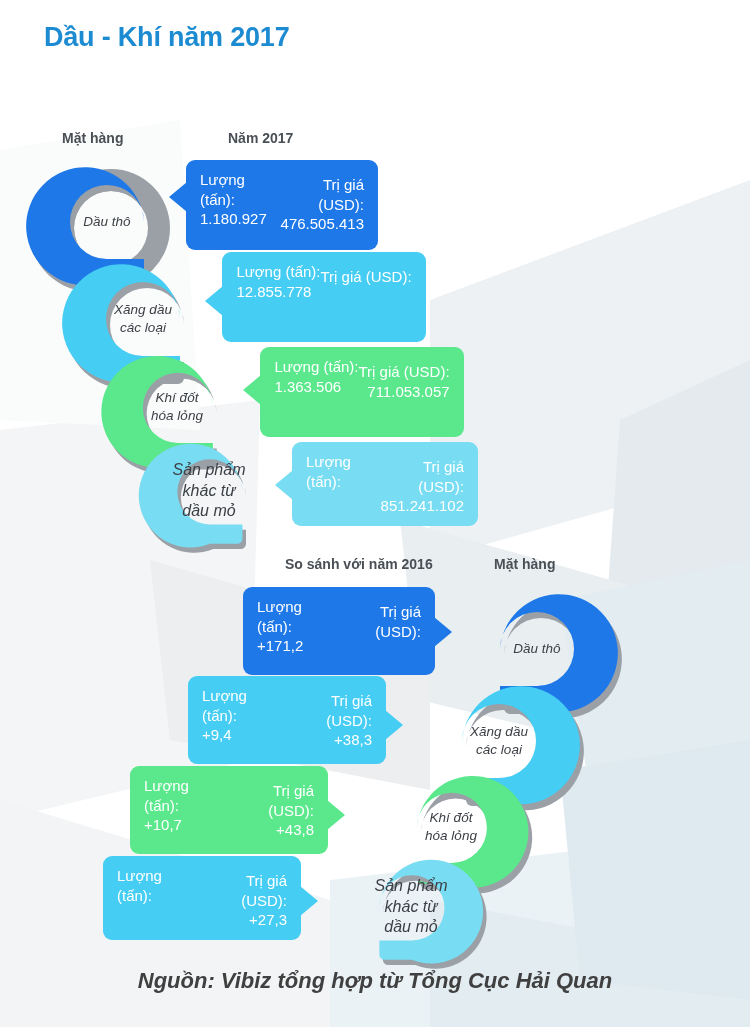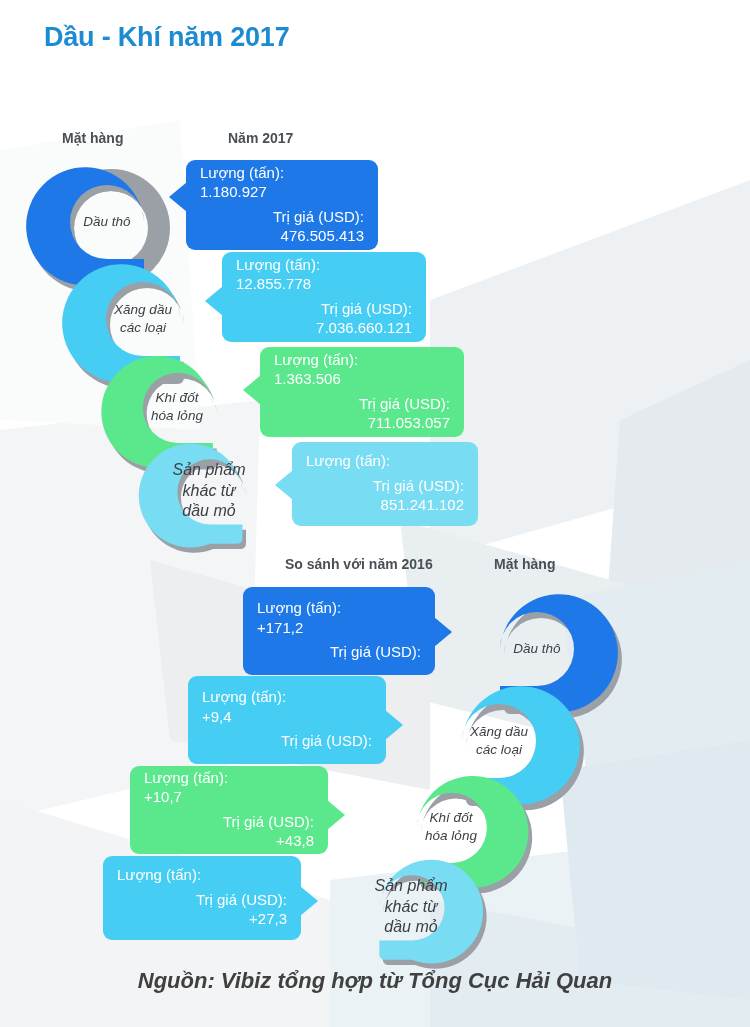--- a/index.html
+++ b/index.html
@@ -46,21 +46,21 @@
   
   .callout { position:absolute; z-index:3; }
   .callout .box {
     position:relative;
     border-radius:9px;
     padding:10px 14px 12px 14px;
     color:#ffffff;
     font-size:15px;
     line-height:1.30;
     height:100%;
-    display:flex; flex-direction:column; justify-content:center;
+    display:flex; flex-direction:row; justify-content:center;
   }
   .callout .r1 { text-align:left; }
   .callout .r2 { text-align:right; margin-top:5px; }
   .callout .num { display:block; }
   .callout .r1 .num { text-align:left; }
   .callout .r2 .num { text-align:right; }
 
   
   .tail { position:absolute; width:0; height:0; }
   .tail.left  { left:-17px;  border-top:15px solid transparent; border-bottom:15px solid transparent; border-right:18px solid var(--c); }
@@ -171,21 +171,20 @@
 
 <div class="callout" style="left:222px; top:252px; width:204px; height:90px;">
   <div class="box" style="--c:#45CDF3; background:#45CDF3;">
     <span class="tail left" style="--c:#45CDF3; top:34px;"></span>
     <div class="r1">
       <span>Lượng (tấn):</span>
       <span class="num">12.855.778</span>
     </div>
     <div class="r2">
       <span>Trị giá (USD):</span>
-      <span class="num">7.036.660.121</span>
     </div>
   </div>
 </div>
 
 <div class="callout" style="left:260px; top:347px; width:204px; height:90px;">
   <div class="box" style="--c:#5BE88C; background:#5BE88C;">
     <span class="tail left" style="--c:#5BE88C; top:28px;"></span>
     <div class="r1">
       <span>Lượng (tấn):</span>
       <span class="num">1.363.506</span>
@@ -286,20 +285,21 @@
 
 <div class="callout" style="left:188px; top:676px; width:198px; height:88px;">
   <div class="box" style="--c:#45CDF3; background:#45CDF3;">
     <span class="tail right" style="--c:#45CDF3; top:34px;"></span>
     <div class="r1">
       <span>Lượng (tấn):</span>
       <span class="num">+9,4</span>
     </div>
     <div class="r2">
       <span>Trị giá (USD):</span>
+      <span class="num">+38,3</span>
     </div>
   </div>
 </div>
 
 <div class="callout" style="left:130px; top:766px; width:198px; height:88px;">
   <div class="box" style="--c:#5BE88C; background:#5BE88C;">
     <span class="tail right" style="--c:#5BE88C; top:34px;"></span>
     <div class="r1">
       <span>Lượng (tấn):</span>
       <span class="num">+10,7</span>

